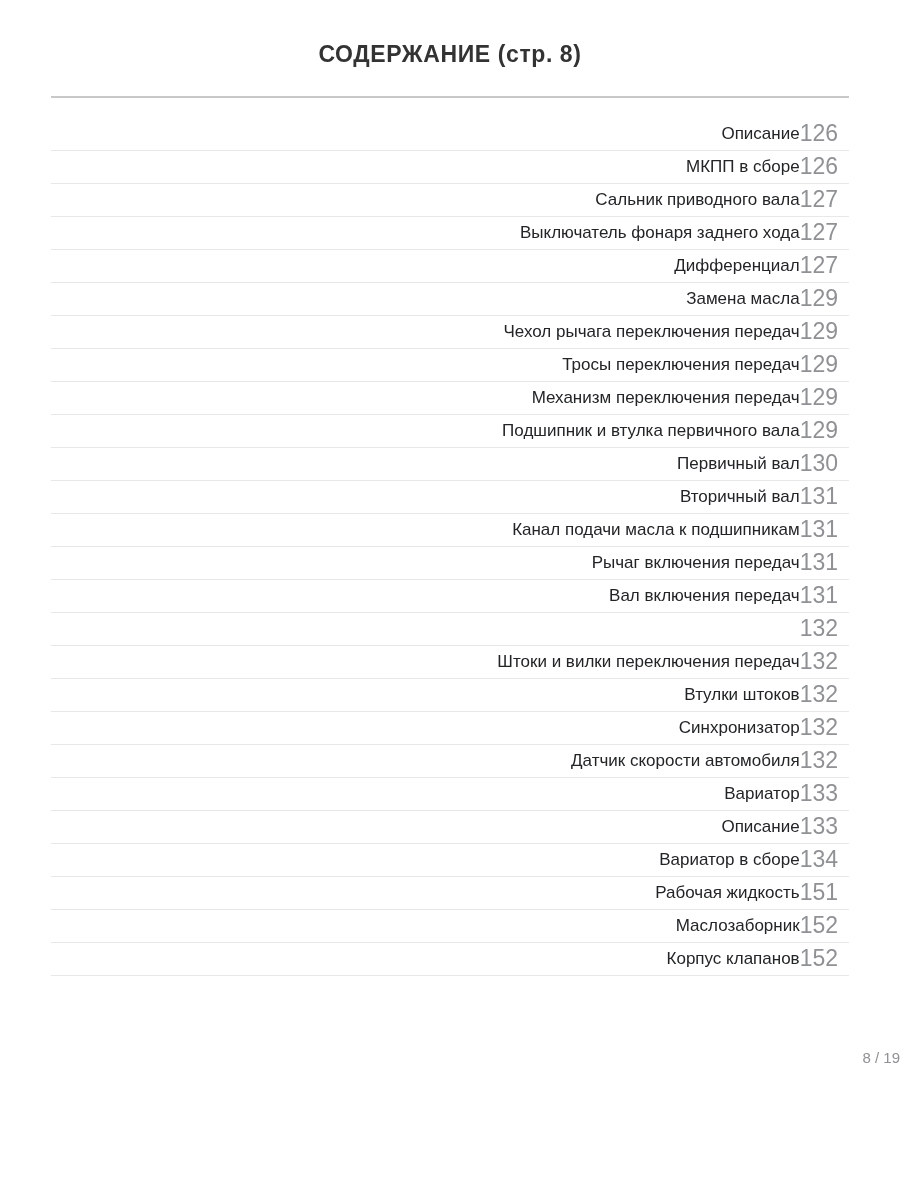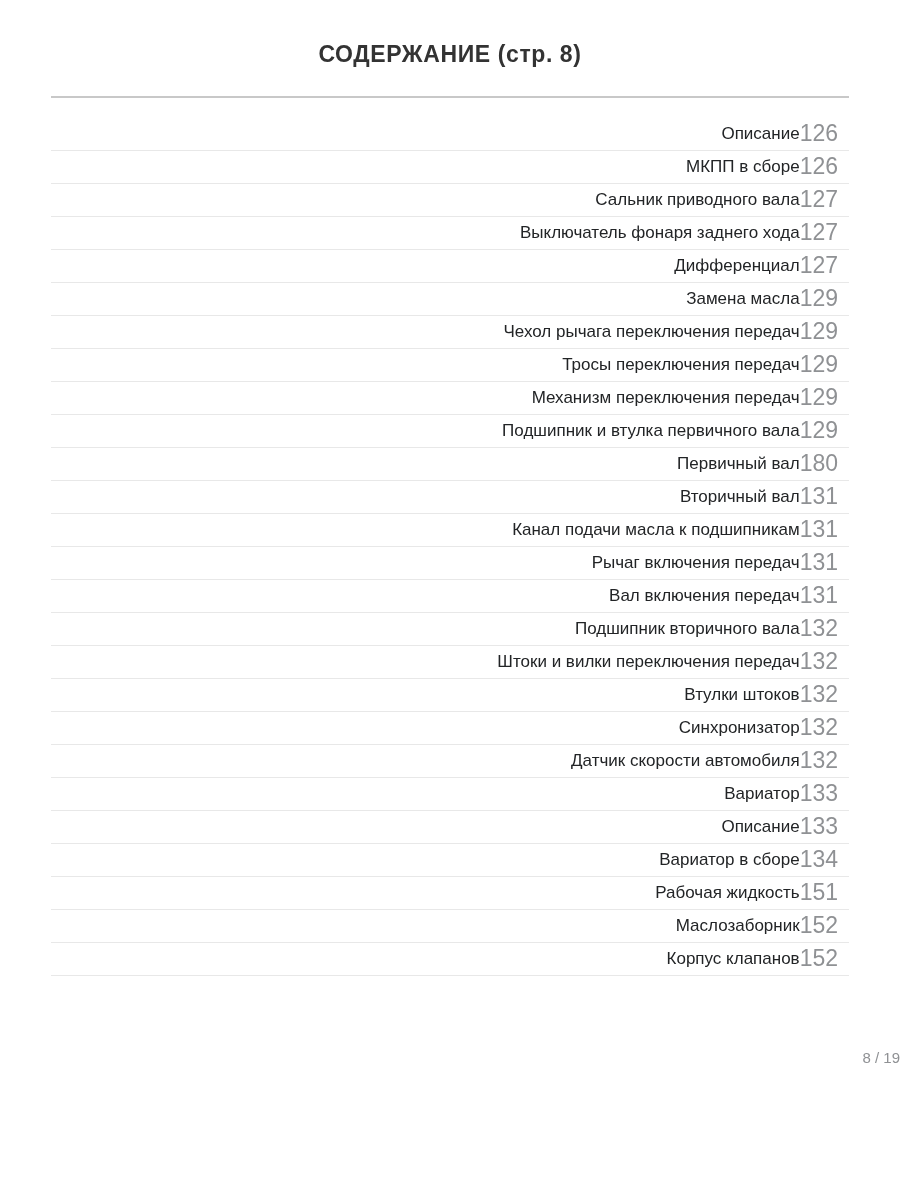--- a/index.html
+++ b/index.html
@@ -105,40 +105,39 @@
       <div class="toc-row">
         <span class="toc-label">Механизм переключения передач</span>
         <span class="toc-page">129</span>
       </div>
       <div class="toc-row">
         <span class="toc-label">Подшипник и втулка первичного вала</span>
         <span class="toc-page">129</span>
       </div>
       <div class="toc-row">
         <span class="toc-label">Первичный вал</span>
-        <span class="toc-page">180</span>
+        <span class="toc-page">130</span>
       </div>
       <div class="toc-row">
         <span class="toc-label">Вторичный вал</span>
         <span class="toc-page">131</span>
       </div>
       <div class="toc-row">
         <span class="toc-label">Канал подачи масла к подшипникам</span>
         <span class="toc-page">131</span>
       </div>
       <div class="toc-row">
         <span class="toc-label">Рычаг включения передач</span>
         <span class="toc-page">131</span>
       </div>
       <div class="toc-row">
         <span class="toc-label">Вал включения передач</span>
         <span class="toc-page">131</span>
       </div>
       <div class="toc-row">
-        <span class="toc-label">Подшипник вторичного вала</span>
         <span class="toc-page">132</span>
       </div>
       <div class="toc-row">
         <span class="toc-label">Штоки и вилки переключения передач</span>
         <span class="toc-page">132</span>
       </div>
       <div class="toc-row">
         <span class="toc-label">Втулки штоков</span>
         <span class="toc-page">132</span>
       </div>

